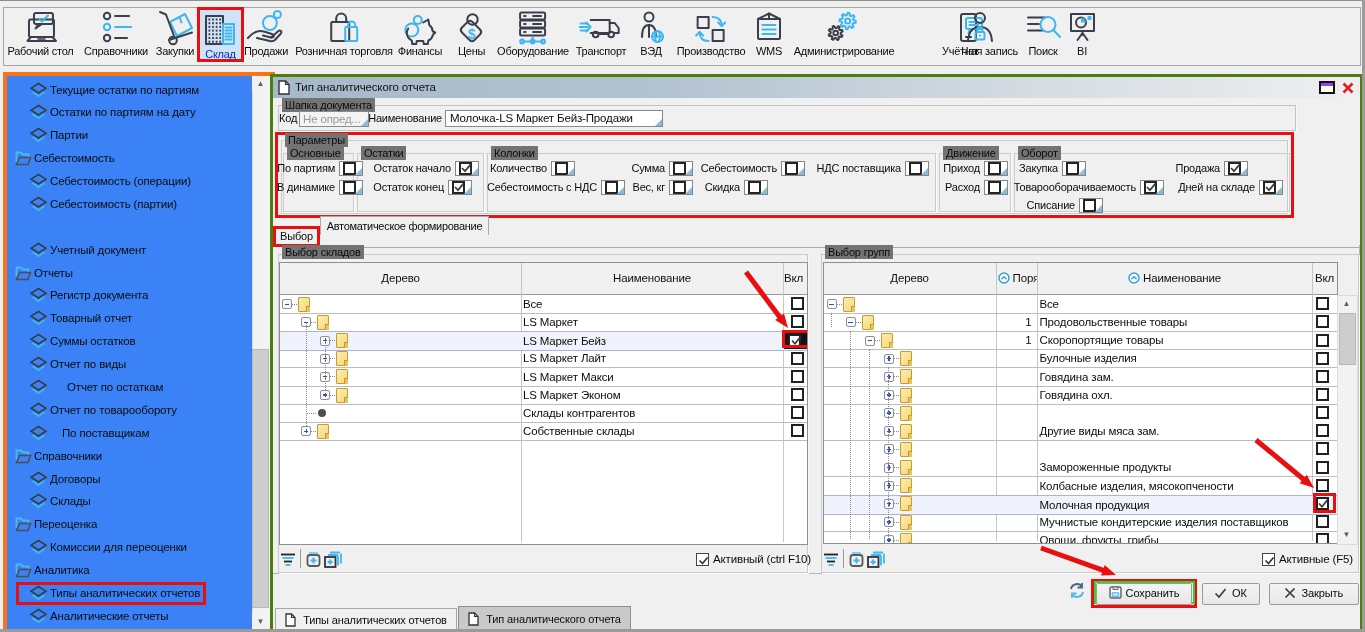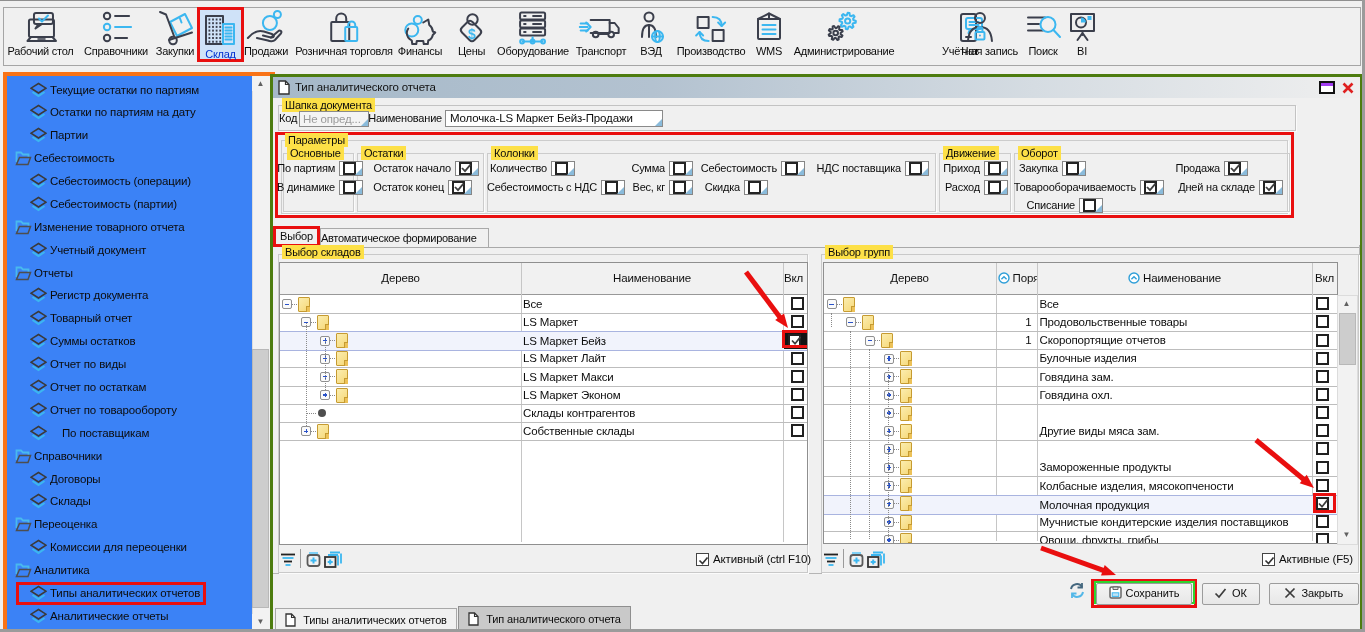--- a/index.html
+++ b/index.html
@@ -23,21 +23,21 @@
 .trow svg{position:absolute;top:3px}
 .redbox{position:absolute;border:3px solid #e90f0f}
 
 .sbv{position:absolute;background:#f2f2f2}
 .sbth{position:absolute;background:#cdcdcd;border:1px solid #b8b8b8}
 .sbar{position:absolute;text-align:center;color:#606060;font-size:8px;line-height:15px}
 
 #dp{left:270px;top:74px;width:1087px;height:553px;background:#f0f0f0;border:3px solid #4d7c0f}
 #dtitle{left:0;top:0;width:100%;height:21px;background:linear-gradient(90deg,#a6b9c9 0%,#b3c2d0 35%,#d5dce2 70%,#efefef 100%)}
 .gb{position:absolute;border:1px solid #c3c3c3;box-shadow:1px 1px 0 #fbfbfb}
-.gl{position:absolute;background:#fde047;padding:0 3px;white-space:nowrap;height:14px;line-height:14px;font-size:11px;letter-spacing:-0.2px}
+.gl{position:absolute;background:#737373;padding:0 3px;white-space:nowrap;height:14px;line-height:14px;font-size:11px;letter-spacing:-0.2px}
 
 .cbw{position:absolute;width:22px;height:13px;background:#fff;border:1px solid #868686}
 .cbw i{position:absolute;left:3px;top:0px;width:9px;height:9px;border:2px solid #242424;background:#fff}
 .cbw em{position:absolute;right:0;bottom:0;width:0;height:0;border-left:7px solid transparent;border-bottom:7px solid #8abbdb}
 .cbw svg{position:absolute;left:2px;top:0px;z-index:2}
 .lbl{position:absolute;white-space:nowrap;height:15px;line-height:15px;font-size:11px;letter-spacing:-0.2px}
 .rl{text-align:right}
 
 .tbl{position:absolute;background:#fff;border:1px solid #8f8f8f;overflow:hidden}
 .th{position:absolute;left:0;top:0;width:100%;height:32px;background:#f1f1f1;border-bottom:1px solid #989898;box-sizing:border-box}
@@ -292,24 +292,20 @@
           <path d="M4.5 6.5 h11 L13 13.5 H1.5z" fill="none" stroke="#4e4e4e" stroke-width="1.5"></path>
         </svg><span style="margin-left:27px">Себестоимость</span></div>
 <div class="trow" style="top:94.0px"><svg width="17" height="17" viewBox="0 0 17 17" style="left:23px">
           <path d="M8.5 1.5 L16 6.2 8.5 11 1 6.2z" fill="none" stroke="#3a3a3a" stroke-width="1.5"></path>
           <path d="M2.5 10 L8.5 14 14.5 10" fill="none" stroke="#3cb7f0" stroke-width="2"></path>
         </svg><span style="margin-left:43px">Себестоимость (операции)</span></div>
 <div class="trow" style="top:116.9px"><svg width="17" height="17" viewBox="0 0 17 17" style="left:23px">
           <path d="M8.5 1.5 L16 6.2 8.5 11 1 6.2z" fill="none" stroke="#3a3a3a" stroke-width="1.5"></path>
           <path d="M2.5 10 L8.5 14 14.5 10" fill="none" stroke="#3cb7f0" stroke-width="2"></path>
         </svg><span style="margin-left:43px">Себестоимость (партии)</span></div>
-<div class="trow" style="top:139.8px"><svg width="17" height="15" viewBox="0 0 17 15" style="left:8px;top:4px">
-          <path d="M1.5 11 V1.5 h4.5 l2 2 h5.5 v2.5" fill="none" stroke="#49b9ee" stroke-width="1.8"></path>
-          <path d="M4.5 6.5 h11 L13 13.5 H1.5z" fill="none" stroke="#4e4e4e" stroke-width="1.5"></path>
-        </svg><span style="margin-left:27px">Изменение товарного отчета</span></div>
 <div class="trow" style="top:162.7px"><svg width="17" height="17" viewBox="0 0 17 17" style="left:23px">
           <path d="M8.5 1.5 L16 6.2 8.5 11 1 6.2z" fill="none" stroke="#3a3a3a" stroke-width="1.5"></path>
           <path d="M2.5 10 L8.5 14 14.5 10" fill="none" stroke="#3cb7f0" stroke-width="2"></path>
         </svg><span style="margin-left:43px">Учетный документ</span></div>
 <div class="trow" style="top:185.5px"><svg width="17" height="15" viewBox="0 0 17 15" style="left:8px;top:4px">
           <path d="M1.5 11 V1.5 h4.5 l2 2 h5.5 v2.5" fill="none" stroke="#49b9ee" stroke-width="1.8"></path>
           <path d="M4.5 6.5 h11 L13 13.5 H1.5z" fill="none" stroke="#4e4e4e" stroke-width="1.5"></path>
         </svg><span style="margin-left:27px">Отчеты</span></div>
 <div class="trow" style="top:208.4px"><svg width="17" height="17" viewBox="0 0 17 17" style="left:23px">
           <path d="M8.5 1.5 L16 6.2 8.5 11 1 6.2z" fill="none" stroke="#3a3a3a" stroke-width="1.5"></path>
@@ -323,21 +319,21 @@
           <path d="M8.5 1.5 L16 6.2 8.5 11 1 6.2z" fill="none" stroke="#3a3a3a" stroke-width="1.5"></path>
           <path d="M2.5 10 L8.5 14 14.5 10" fill="none" stroke="#3cb7f0" stroke-width="2"></path>
         </svg><span style="margin-left:43px">Суммы остатков</span></div>
 <div class="trow" style="top:277.1px"><svg width="17" height="17" viewBox="0 0 17 17" style="left:23px">
           <path d="M8.5 1.5 L16 6.2 8.5 11 1 6.2z" fill="none" stroke="#3a3a3a" stroke-width="1.5"></path>
           <path d="M2.5 10 L8.5 14 14.5 10" fill="none" stroke="#3cb7f0" stroke-width="2"></path>
         </svg><span style="margin-left:43px">Отчет по виды</span></div>
 <div class="trow" style="top:299.9px"><svg width="17" height="17" viewBox="0 0 17 17" style="left:23px">
           <path d="M8.5 1.5 L16 6.2 8.5 11 1 6.2z" fill="none" stroke="#3a3a3a" stroke-width="1.5"></path>
           <path d="M2.5 10 L8.5 14 14.5 10" fill="none" stroke="#3cb7f0" stroke-width="2"></path>
-        </svg><span style="margin-left:43px">Отчет по остаткам</span></div>
+        </svg><span style="margin-left:60px">Отчет по остаткам</span></div>
 <div class="trow" style="top:322.8px"><svg width="17" height="17" viewBox="0 0 17 17" style="left:23px">
           <path d="M8.5 1.5 L16 6.2 8.5 11 1 6.2z" fill="none" stroke="#3a3a3a" stroke-width="1.5"></path>
           <path d="M2.5 10 L8.5 14 14.5 10" fill="none" stroke="#3cb7f0" stroke-width="2"></path>
         </svg><span style="margin-left:43px">Отчет по товарообороту</span></div>
 <div class="trow" style="top:345.7px"><svg width="17" height="17" viewBox="0 0 17 17" style="left:23px">
           <path d="M8.5 1.5 L16 6.2 8.5 11 1 6.2z" fill="none" stroke="#3a3a3a" stroke-width="1.5"></path>
           <path d="M2.5 10 L8.5 14 14.5 10" fill="none" stroke="#3cb7f0" stroke-width="2"></path>
         </svg><span style="margin-left:55px">По поставщикам</span></div>
 <div class="trow" style="top:368.6px"><svg width="17" height="15" viewBox="0 0 17 15" style="left:8px;top:4px">
           <path d="M1.5 11 V1.5 h4.5 l2 2 h5.5 v2.5" fill="none" stroke="#49b9ee" stroke-width="1.8"></path>
@@ -511,21 +507,21 @@
       </div>
 <div class="lbl rl" style="left:652px;top:121px;width:150px">Списание</div>
 <div class="cbw" style="left:806px;top:121px">
         <i></i>
         <em></em>
       </div>
 <div class="a" style="left:47px;top:169.5px;width:1039px;height:1px;background:#a9a9a9"></div>
 <div class="a" style="left:1086px;top:168.0px;width:1px;height:326px;background:#b5b5b5"></div>
 <div class="a" style="left:0px;top:495.5px;width:1087px;height:1px;background:#b5b5b5"></div>
 
-<div class="a" style="left:47px;top:151px;width:167px;height:18px;border:1px solid #a9a9a9;border-bottom:none;background:#f0f0f0;line-height:18px;white-space:nowrap;font-size:11px;letter-spacing:-0.3px">Автоматическое формирование</div>
+<div class="a" style="left:47px;top:139px;width:167px;height:18px;border:1px solid #a9a9a9;border-bottom:none;background:#f0f0f0;text-align:center;line-height:18px;white-space:nowrap;font-size:11px;letter-spacing:-0.3px">Автоматическое формирование</div>
 <div class="a" style="left:0px;top:149px;width:41px;height:15px;border:3px solid #e90f0f;background:#f0f0f0;text-align:center;line-height:15px;font-size:11px">Выбор</div>
 <div class="gb" style="left:5px;top:177px;width:528px;height:317px;border-color:#c9c9c9"></div>
 <div class="gl" style="left:9px;top:168.0px">Выбор складов</div>
 <div class="tbl" style="left:6px;top:185px;width:527px;height:281px">
 <div class="th"></div>
 <div class="thx" style="left:0;width:241px">Дерево</div>
 <div class="thx" style="left:241px;width:262px">Наименование</div>
 <div class="thx" style="left:500px;width:27px">Вкл</div>
 <div class="cv" style="left:240.5px;height:279px"></div>
 <div class="cv" style="left:503px;height:279px"></div>
@@ -618,21 +614,21 @@
 <div class="thx" style="left:213px;width:276px"><svg width="12" height="12" viewBox="0 0 12 12" style="vertical-align:-2px">
             <circle cx="6" cy="6" r="5" fill="#fff" stroke="#2f9fd8" stroke-width="1.4"></circle>
             <path d="M3.4 7.3 L6 4.7 8.6 7.3" fill="none" stroke="#2f9fd8" stroke-width="1.4"></path>
           </svg> Наименование</div>
 <div class="thx" style="left:489px;width:24px">Вкл</div>
 <div class="cv" style="left:172px;height:278px"></div>
 <div class="cv" style="left:213.5px;height:278px"></div>
 <div class="cv" style="left:488.5px;height:278px"></div>
 <div class="gr" style="top:32.0px"><span style="margin-left:216px">Все</span></div>
 <div class="gr" style="top:50.1px"><span style="position:absolute;left:174px;width:34px;text-align:right">1</span><span style="margin-left:216px">Продовольственные товары</span></div>
-<div class="gr" style="top:68.3px"><span style="position:absolute;left:174px;width:34px;text-align:right">1</span><span style="margin-left:216px">Скоропортящие отчетов</span></div>
+<div class="gr" style="top:68.3px"><span style="position:absolute;left:174px;width:34px;text-align:right">1</span><span style="margin-left:216px">Скоропортящие товары</span></div>
 <div class="gr" style="top:86.4px"><span style="margin-left:216px">Булочные изделия</span></div>
 <div class="gr" style="top:122.8px"><span style="margin-left:216px">Говядина охл.</span></div>
 <div class="gr" style="top:104.6px"><span style="margin-left:216px">Говядина зам.</span></div>
 <div class="gr" style="top:159.0px"><span style="margin-left:216px">Другие виды мяса зам.</span></div>
 <div class="gr" style="top:195.3px"><span style="margin-left:216px">Замороженные продукты</span></div>
 <div class="gr" style="top:213.5px"><span style="margin-left:216px">Колбасные изделия, мясокопчености</span></div>
 <div class="gr sel" style="top:231.6px"><span style="margin-left:216px">Молочная продукция</span></div>
 <div class="gr" style="top:249.8px"><span style="margin-left:216px">Мучнистые кондитерские изделия поставщиков</span></div>
 <div class="gr" style="top:267.9px"><span style="margin-left:216px">Овощи, фрукты, грибы</span></div>
 <div class="exp" style="left:3.1px;top:36.2px"></div>

